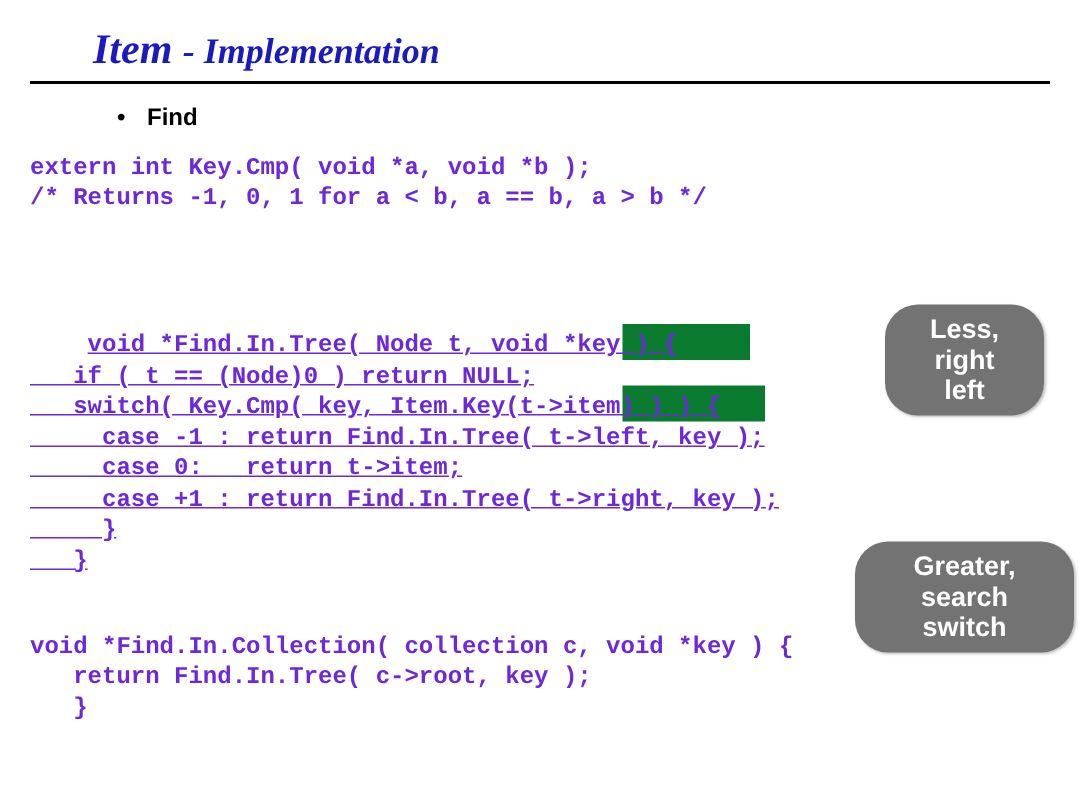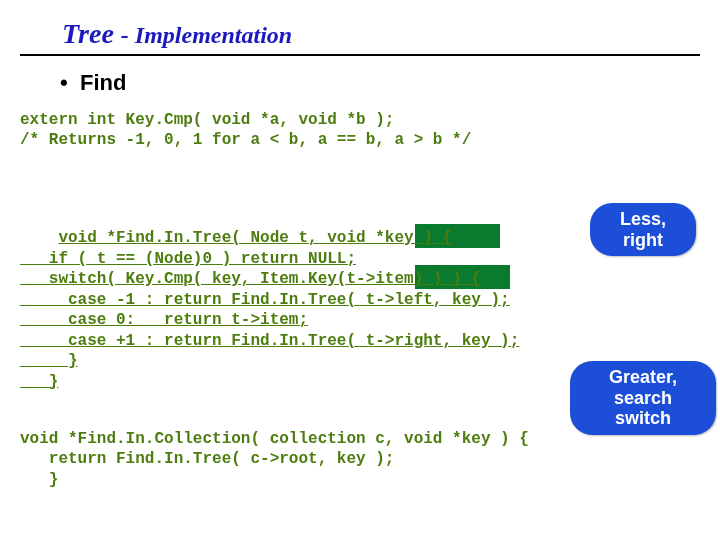--- a/index.html
+++ b/index.html
@@ -28,40 +28,40 @@
     font-size: 24px;
     text-align: center;
   }
   .rule {
     border: none;
     border-top: 2px solid #000;
     margin: 0 0 14px 0;
   }
   .bullet {
     font-weight: bold;
-    font-size: 22px;
-    margin: 0 0 14px 40px;
+    font-size: 16px;
+    margin: 0 0 14px 58px;
     font-family: Arial, Helvetica, sans-serif;
   }
   .bullet .dot {
     display: inline-block;
     width: 20px;
   }
   .code {
     font-family: "Courier New", Courier, monospace;
     font-size: 16px;
     line-height: 1.28;
     white-space: pre;
     font-weight: bold;
-    color: #4d7c0f;
+    color: #6d28d9;
     position: relative;
   }
   .callout {
     position: absolute;
-    background: #1d4ed8;
+    background: #737373;
     color: #fff;
     font-family: Arial, Helvetica, sans-serif;
     font-weight: bold;
     text-align: center;
     border-radius: 22px;
     padding: 6px 14px;
     font-size: 18px;
     line-height: 1.15;
     box-shadow: 1px 1px 2px rgba(0,0,0,0.25);
   }
@@ -70,21 +70,21 @@
     background: #0a7a2f;
     pointer-events: none;
   }
 </style>
 </head>
 <body>
 
 <div class="slide">
 
   <h1 class="title">
-    <span>Tree </span><span class="small">- Implementation</span>
+    <span>Item </span><span class="small">- Implementation</span>
   </h1>
 
   <hr class="rule">
 
   <div class="bullet">
     <span class="dot">•</span><span>Find</span>
   </div>
 
   <div class="code">extern int Key.Cmp( void *a, void *b );
 /* Returns -1, 0, 1 for a &lt; b, a == b, a &gt; b */</div>
@@ -106,20 +106,21 @@
 
   <div style="height:16px"></div>
 
   <div class="code">void *Find.In.Collection( collection c, void *key ) {
    return Find.In.Tree( c-&gt;root, key );
    }</div>
 
   <div class="callout" style="left:590px; top:203px; width:78px;">
     <div>Less,</div>
     <div>right</div>
+    <div>left</div>
   </div>
 
   <div class="callout" style="left:570px; top:361px; width:118px;">
     <div>Greater,</div>
     <div>search switch</div>
   </div>
 
 </div>
 
 </body></html>

